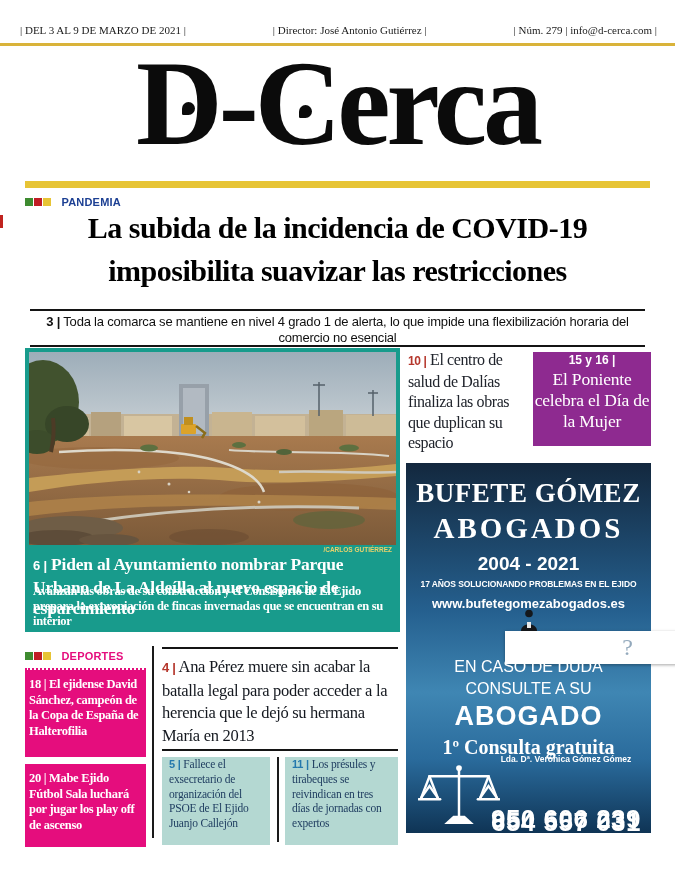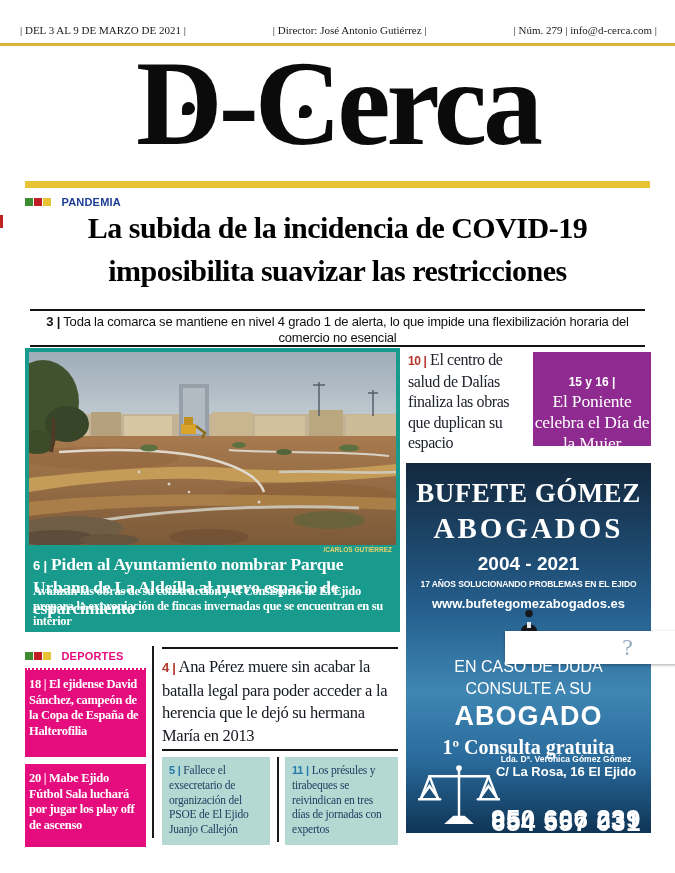--- a/index.html
+++ b/index.html
@@ -49,21 +49,21 @@
   .cap-title{position:absolute;top:206px;left:8px;width:362px;color:#fff;font-weight:bold;
              font-size:17.5px;line-height:21.5px;letter-spacing:-.2px;}
   .cap-num{font-family:"Liberation Sans",sans-serif;font-size:13px;}
   .cap-sub{position:absolute;top:236px;left:8px;width:364px;color:#fff;font-weight:bold;
            font-size:12.5px;line-height:15px;letter-spacing:-.3px;}
   
   .num-red{color:#b5372c;font-family:"Liberation Sans",sans-serif;font-weight:bold;font-size:12px;}
   .story-10{position:absolute;top:350px;left:408px;width:126px;font-size:16px;line-height:20.5px;
             letter-spacing:-.4px;color:#20242c;}
   .purple-box{position:absolute;top:352px;left:533px;width:118px;height:94px;background:#8e2a90;
-              color:#fff;text-align:center;box-sizing:border-box;padding-top:23px;}
+              color:#fff;text-align:center;box-sizing:border-box;padding-top:1px;}
   .pb-pages{font-family:"Liberation Sans",sans-serif;font-size:12px;font-weight:bold;}
   .pb-text{font-size:17.5px;line-height:21px;letter-spacing:-.2px;margin-top:2px;}
   
   .ad{position:absolute;top:463px;left:406px;width:245px;height:370px;text-align:center;color:#fff;
       background:linear-gradient(180deg,#13283e 0%,#25608f 40%,#3f86b3 62%,#2a6b9c 80%,#0f3455 100%);}
   .ad div{position:absolute;left:0;width:100%;}
   .ad-t1{top:15px;font-size:27px;font-weight:bold;letter-spacing:.5px;}
   .ad-t2{top:49px;font-size:29px;font-weight:bold;letter-spacing:3px;}
   .ad-years{top:90px;font-family:"Liberation Sans",sans-serif;font-size:19px;font-weight:bold;}
   .ad-slogan{top:116px;font-family:"Liberation Sans",sans-serif;font-size:8.5px;font-weight:bold;letter-spacing:-.1px;}
@@ -91,21 +91,21 @@
   .p20{top:764px;height:83px;}
   .vline{position:absolute;width:1.5px;background:#1a1a1a;}
   .v1{left:152px;top:646px;height:192px;}
   .v2{left:277px;top:757px;height:85px;}
   .rule-c{top:647px;left:162px;width:236px;}
   .story-4{position:absolute;top:656px;left:162px;width:238px;font-size:16.5px;line-height:22.5px;
            letter-spacing:-.3px;color:#14181f;}
   .story-4 .num-red{font-size:13px;}
   .rule-d{top:749px;left:162px;width:236px;}
   .tealbox{position:absolute;top:757px;background:#b4d8d2;color:#1c3a5e;box-sizing:border-box;
-           padding:6px 7px;font-size:11.5px;line-height:14.8px;letter-spacing:-.2px;}
+           padding:0 7px;font-size:11.5px;line-height:14.8px;letter-spacing:-.2px;}
   .t5{left:162px;width:108px;height:88px;}
   .t11{left:285px;width:113px;height:88px;}
   .num-blue{color:#2579ad;font-family:"Liberation Sans",sans-serif;font-weight:bold;font-size:11px;}
 </style>
 </head>
 <body>
 
 <div class="page">
 
   <div class="topbar">
@@ -228,21 +228,20 @@
         <path d="M2,22 C2,13 18,13 18,22 Z" fill="#15181c"></path>
         <path d="M8,13 h4 v6 h-4 z" fill="#e8e8e8"></path>
       </svg>
     </div>
     <div class="qbox">?</div>
     <div class="ad-l1">EN CASO DE DUDA</div>
     <div class="ad-l2">CONSULTE A SU</div>
     <div class="ad-l3">ABOGADO</div>
     <div class="ad-l4">1º Consulta gratuita</div>
     <div class="ad-lawyer ad-zone">Lda. Dª. Verónica Gómez Gómez</div>
-    <div class="ad-address ad-zone">C/ La Rosa, 16 El Ejido</div>
     <div class="ad-phone1 ad-zone">950 606 239</div>
     <div class="ad-phone2 ad-zone">654 557 031</div>
     <div class="ad-scales">
       <svg class="scales-svg" viewBox="0 0 100 80">
         <g stroke="#fff" stroke-width="3" fill="none" stroke-linecap="round">
           <line x1="50" y1="6" x2="50" y2="64"></line>
           <line x1="14" y1="16" x2="86" y2="16"></line>
           <line x1="14" y1="16" x2="4" y2="42"></line>
             <line x1="14" y1="16" x2="24" y2="42"></line>
           <line x1="86" y1="16" x2="76" y2="42"></line>

